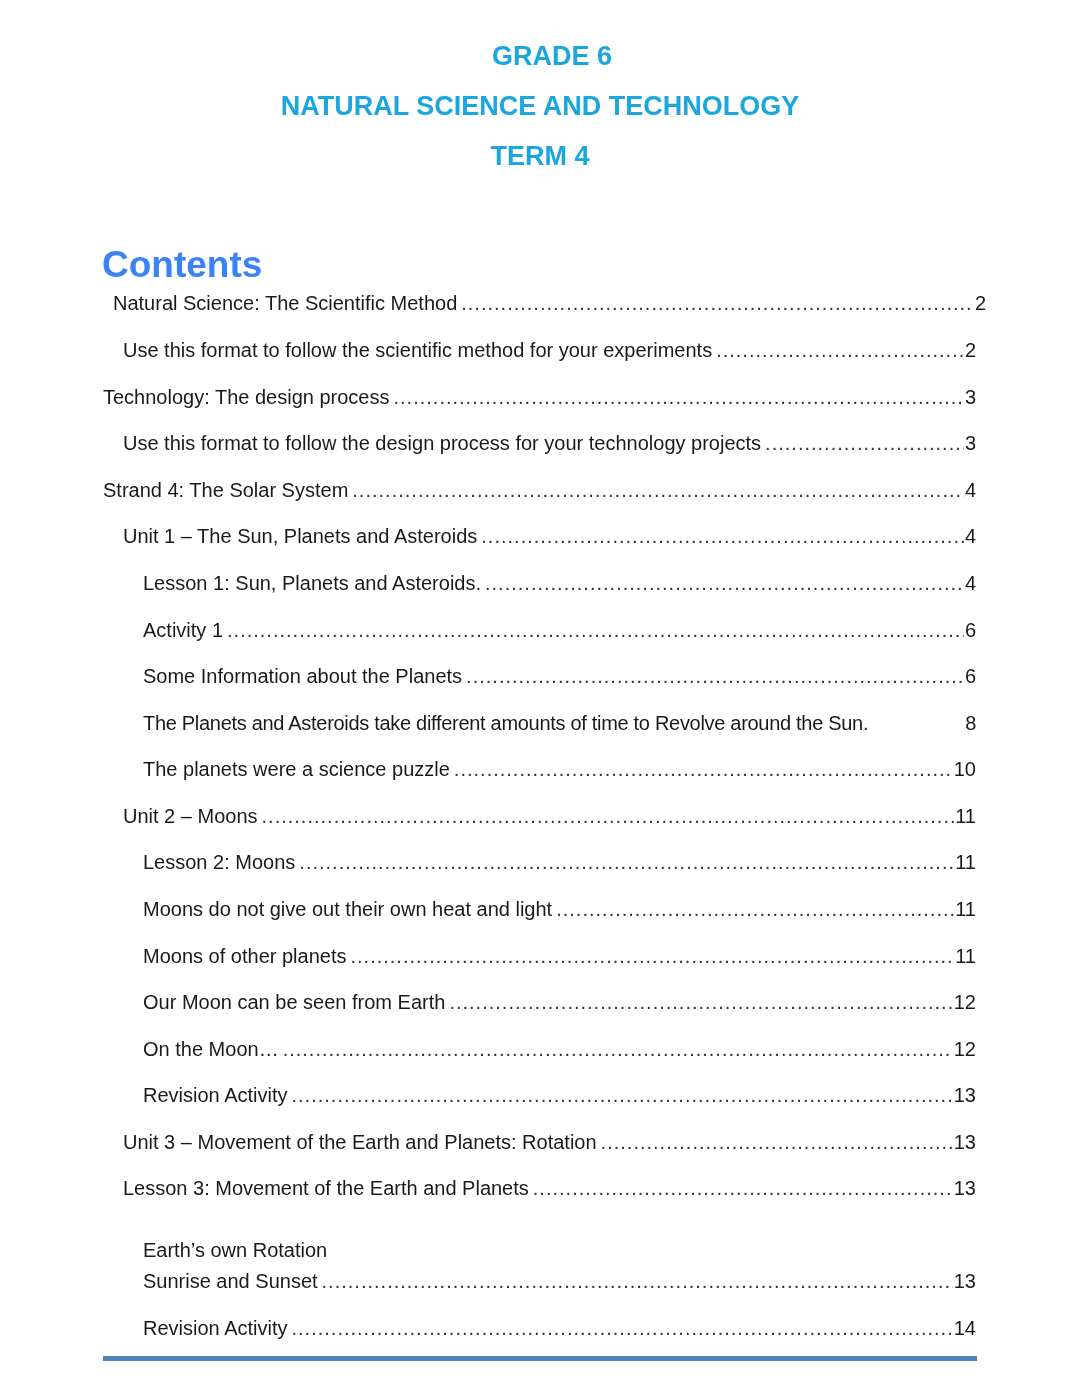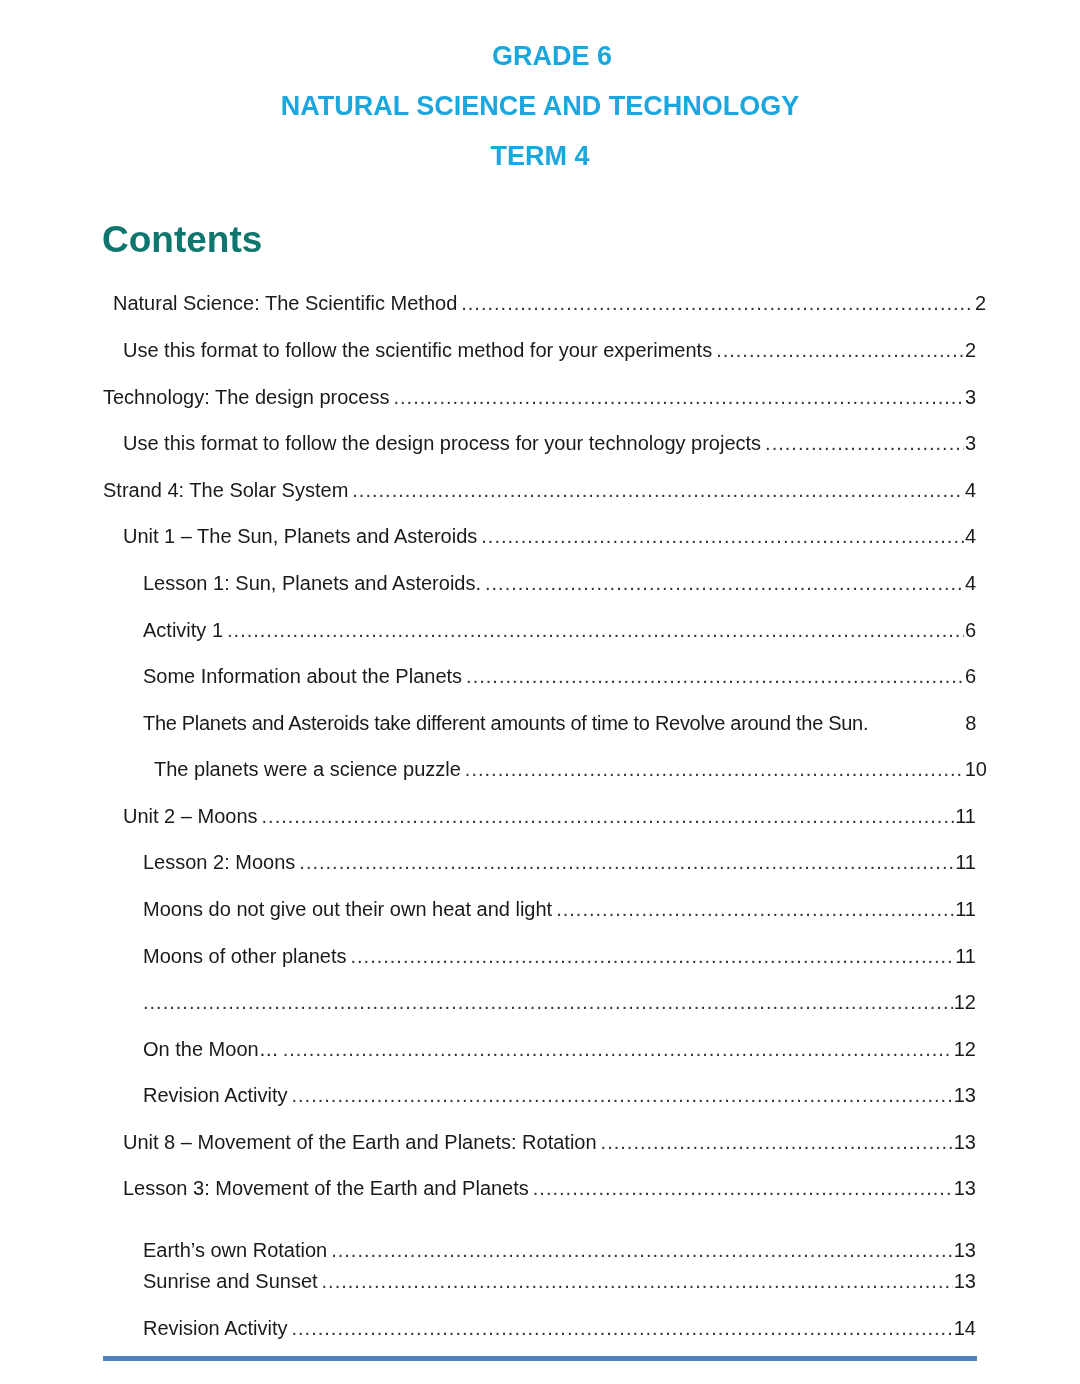--- a/index.html
+++ b/index.html
@@ -27,24 +27,24 @@
   }
   .header .line {
     position: absolute;
     left: 0;
     width: 1080px;
     text-align: center;
   }
   .contents-title {
     position: absolute;
     left: 102px;
-    top: 219px;
+    top: 244px;
     font-size: 37px;
     font-weight: bold;
-    color: #0f766e;
+    color: #3b82f6;
   }
   .toc {
     position: absolute;
     left: 0;
     top: 0;
     width: 1080px;
   }
   .toc-row {
     position: absolute;
     height: 28px;
@@ -140,21 +140,21 @@
   <a class="toc-row" style="left:143px;width:833px;top:662px;">
     <span class="label">Some Information about the Planets</span>
     <span class="dots"></span>
     <span class="page">6</span>
   </a>
   <a class="toc-row nodots" style="left:143px;width:833px;top:709px;letter-spacing:-0.3px;">
     <span class="label">The Planets and Asteroids take different amounts of time to Revolve around the Sun.</span>
     <span class="dots"></span>
     <span class="page">8</span>
   </a>
-  <a class="toc-row" style="left:154px;width:833px;top:755px;align-items:flex-end;">
+  <a class="toc-row" style="left:143px;width:833px;top:755px;align-items:flex-end;">
     <span class="label">The planets were a science puzzle</span>
     <span class="dots"></span>
     <span class="page">10</span>
   </a>
   <a class="toc-row" style="left:123px;width:853px;top:802px;">
     <span class="label">Unit 2 – Moons</span>
     <span class="dots"></span>
     <span class="page">11</span>
   </a>
   <a class="toc-row" style="left:143px;width:833px;top:848px;">
@@ -166,44 +166,45 @@
     <span class="label">Moons do not give out their own heat and light</span>
     <span class="dots"></span>
     <span class="page">11</span>
   </a>
   <a class="toc-row" style="left:143px;width:833px;top:942px;text-align:right;">
     <span class="label">Moons of other planets</span>
     <span class="dots"></span>
     <span class="page">11</span>
   </a>
   <a class="toc-row" style="left:143px;width:833px;top:988px;">
+    <span class="label">Our Moon can be seen from Earth</span>
     <span class="dots"></span>
     <span class="page">12</span>
   </a>
   <a class="toc-row" style="left:143px;width:833px;top:1035px;">
     <span class="label">On the Moon…</span>
     <span class="dots"></span>
     <span class="page">12</span>
   </a>
   <a class="toc-row" style="left:143px;width:833px;top:1081px;">
     <span class="label">Revision Activity</span>
     <span class="dots"></span>
     <span class="page">13</span>
   </a>
   <a class="toc-row" style="left:123px;width:853px;top:1128px;">
-    <span class="label">Unit 8 – Movement of the Earth and Planets: Rotation</span>
+    <span class="label">Unit 3 – Movement of the Earth and Planets: Rotation</span>
     <span class="dots"></span>
     <span class="page">13</span>
   </a>
   <a class="toc-row" style="left:123px;width:853px;top:1174px;">
     <span class="label">Lesson 3: Movement of the Earth and Planets</span>
     <span class="dots"></span>
     <span class="page">13</span>
   </a>
-  <a class="toc-row" style="left:143px;width:833px;top:1236px;">
+  <a class="toc-row" style="left:143px;width:833px;top:1236px;flex-direction:column;">
     <span class="label">Earth’s own Rotation</span>
     <span class="dots"></span>
     <span class="page">13</span>
   </a>
   <a class="toc-row" style="left:143px;width:833px;top:1267px;">
     <span class="label">Sunrise and Sunset</span>
     <span class="dots"></span>
     <span class="page">13</span>
   </a>
   <a class="toc-row" style="left:143px;width:833px;top:1314px;">

